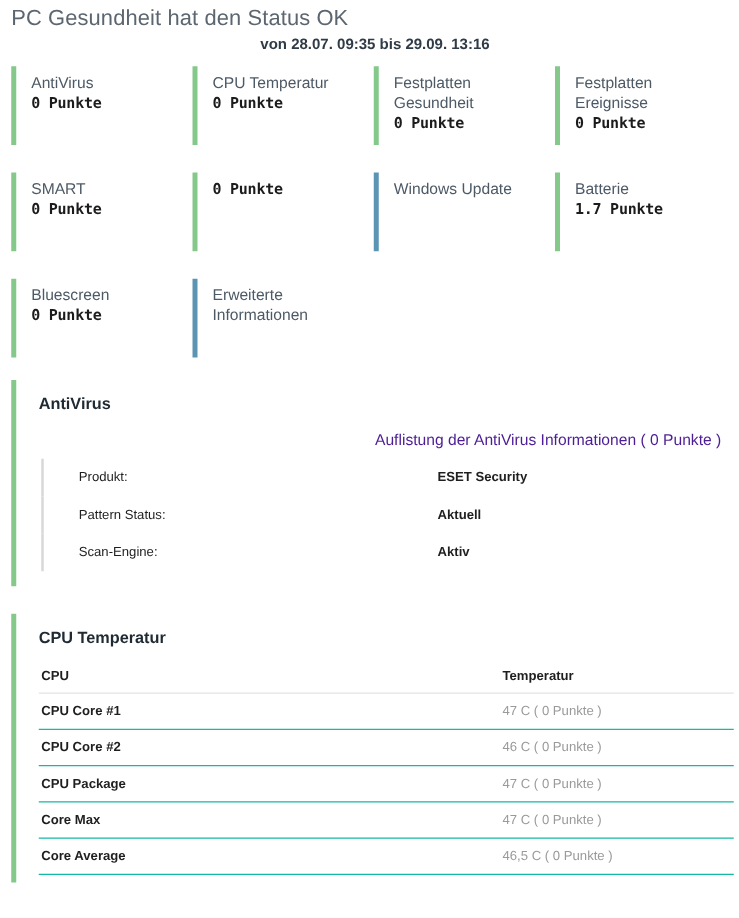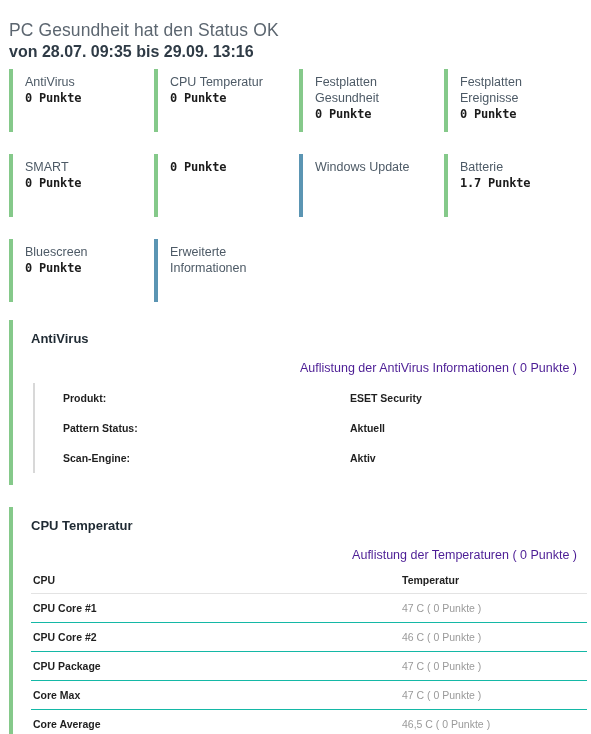--- a/index.html
+++ b/index.html
@@ -10,36 +10,37 @@
   body {
     width: 591px;
     height: 734px;
     font-family: "Liberation Sans", sans-serif;
     color: #2b2b2b;
     overflow: hidden;
   }
 
   
   .page-header {
-    padding: 20px 0 0 9px;
+    padding: 4px 0 0 9px;
   }
   .page-title {
     font-size: 17.5px;
     font-weight: 400;
     color: #5c6670;
     line-height: 21px;
     letter-spacing: 0.1px;
     margin: 0;
   }
   .page-subtitle {
-    font-size: 16px;
+    font-size: 12px;
     font-weight: bold;
     color: #2f3b46;
     line-height: 15px;
     margin: 3px 0 0 0;
+    text-align: center;
   }
 
   
   .tile-grid {
     margin-top: 10px;
     padding-left: 9px;
     display: flex;
     flex-wrap: wrap;
   }
   .tile {
@@ -100,21 +101,21 @@
   .kv-row {
     display: flex;
     border-left: 2px solid #d8d8d8;
     padding: 8px 0 8px 12px;
     margin-left: 2px;
   }
   .kv-key {
     width: 287px;
     flex: none;
     font-size: 10.5px;
-    font-weight: bold;
+    font-weight: normal;
     color: #1f1f1f;
     line-height: 14px;
     padding-left: 16px;
   }
   .kv-val {
     font-size: 10.5px;
     font-weight: bold;
     color: #1f1f1f;
     line-height: 14px;
   }
@@ -224,21 +225,20 @@
     <div class="kv-val">Aktuell</div>
   </div>
   <div class="kv-row">
     <div class="kv-key">Scan-Engine:</div>
     <div class="kv-val">Aktiv</div>
   </div>
 </div>
 
 <div class="section" style="margin-top:22px;padding-bottom:6px;">
   <div class="section-title">CPU Temperatur</div>
-  <div class="section-sub">Auflistung der Temperaturen ( 0 Punkte )</div>
 
   <table class="data-table">
     <thead>
       <tr>
         <th>CPU</th>
         <th class="col-val">Temperatur</th>
       </tr>
     </thead>
     <tbody>
       <tr>

